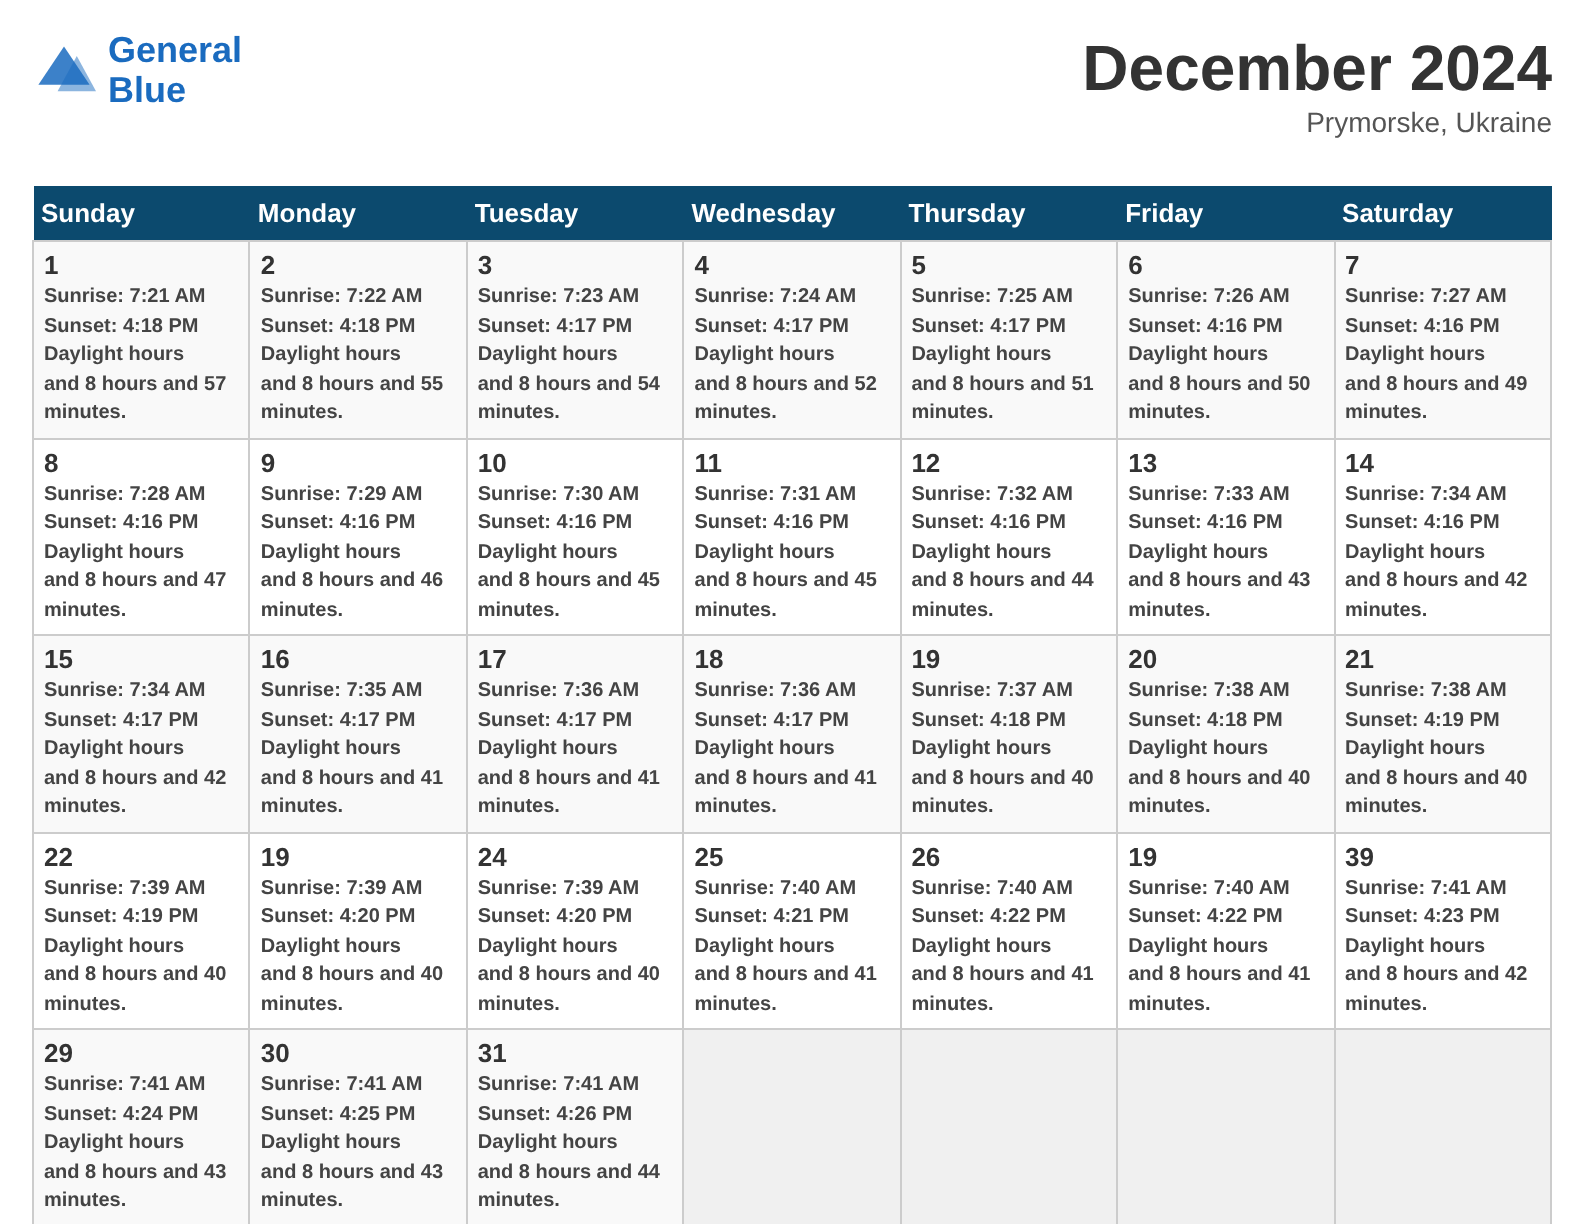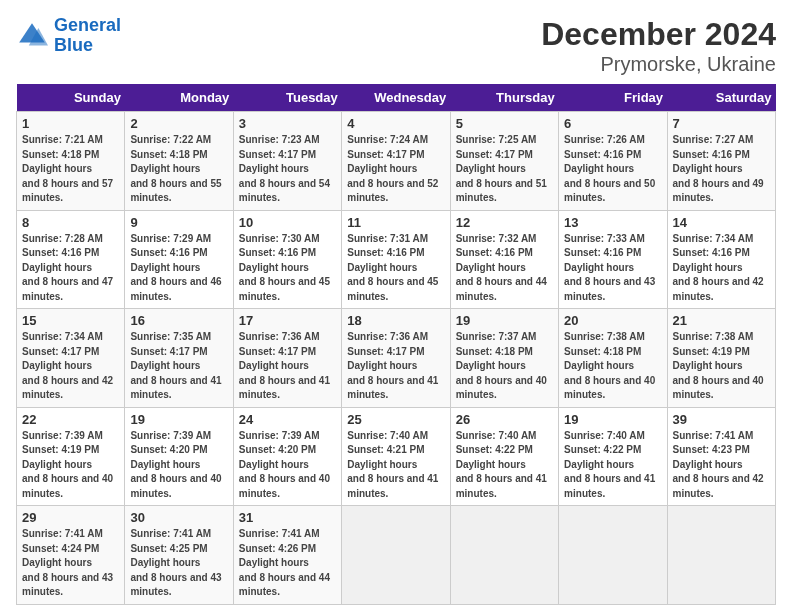--- a/index.html
+++ b/index.html
@@ -7,21 +7,21 @@
       font-family: Arial, sans-serif;
       background: #fff;
       width: 792px;
       min-height: 612px;
       padding: 16px;
     }
     .header {
       display: flex;
       justify-content: space-between;
       align-items: flex-start;
-      margin-bottom: 8px;
+      margin-bottom: 24px;
     }
     .logo {
       display: flex;
       align-items: center;
       gap: 6px;
     }
     .logo-text {
       font-size: 18px;
       font-weight: bold;
       color: #333;
@@ -36,33 +36,33 @@
     }
     .title-block {
       text-align: right;
     }
     .calendar-title {
       font-size: 32px;
       font-weight: bold;
       color: #333;
     }
     .calendar-subtitle {
-      font-size: 20px;
+      font-size: 14px;
       color: #555;
     }
     table {
       width: 100%;
       border-collapse: collapse;
       font-size: 11px;
     }
     thead tr th {
-      background-color: #4c1d95;
+      background-color: #0c4a6e;
       color: #fff;
       padding: 6px 4px;
-      text-align: right;
+      text-align: left;
       font-size: 13px;
       font-weight: bold;
     }
     tbody tr td {
       border: 1px solid #ccc;
       vertical-align: top;
       padding: 4px 5px;
       min-height: 80px;
       width: 14.28%;
       background: #fff;

